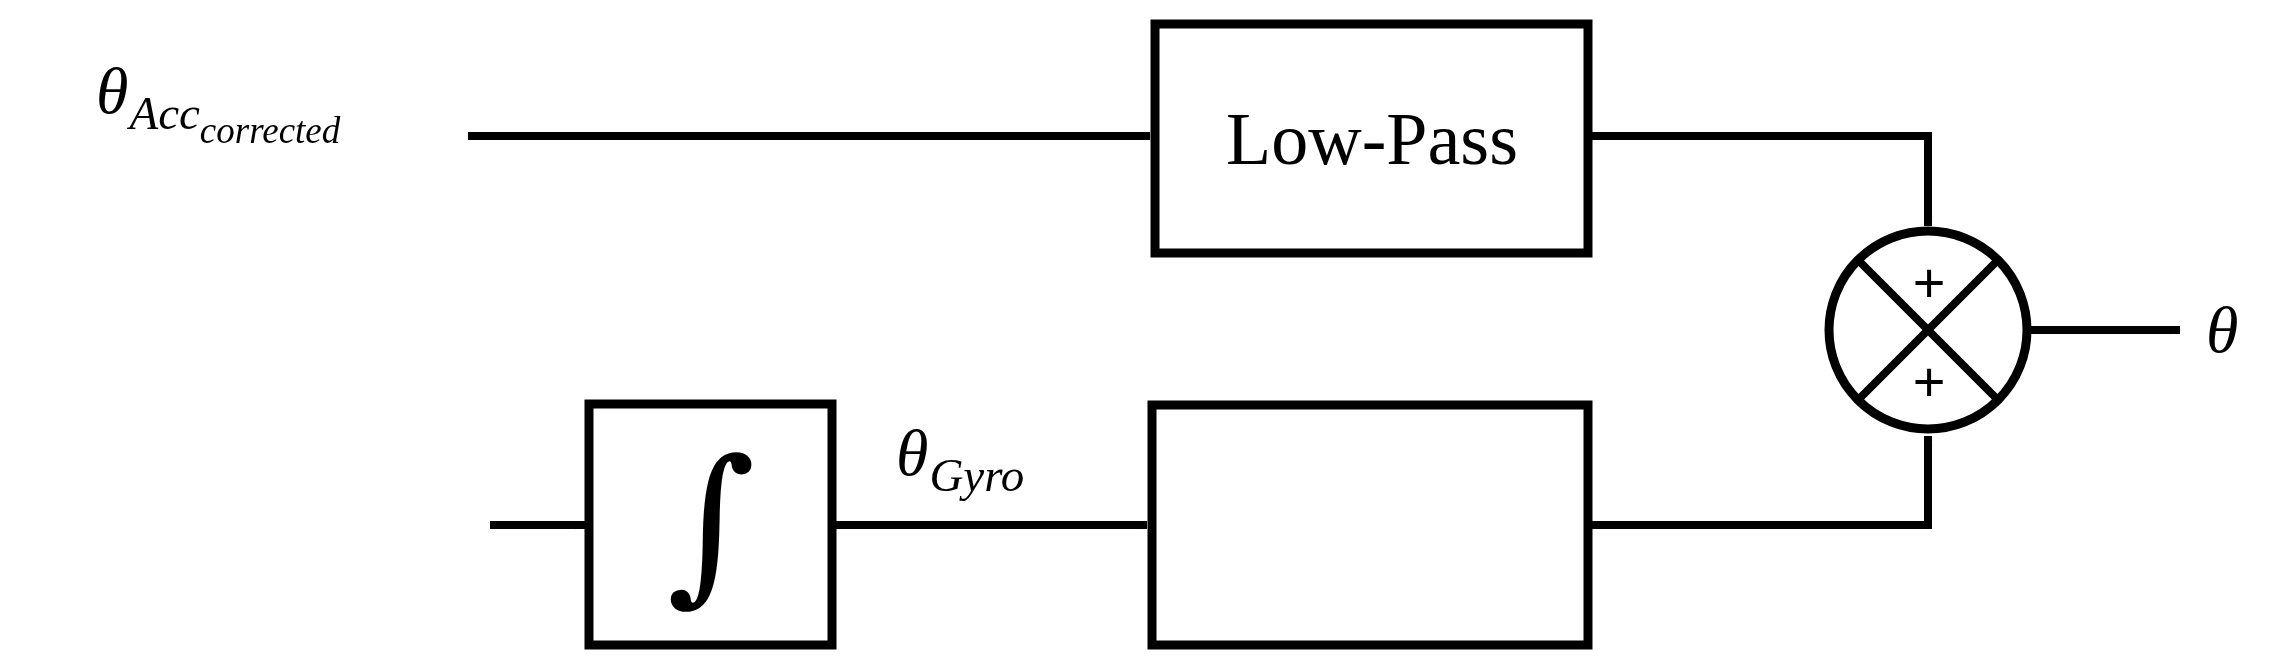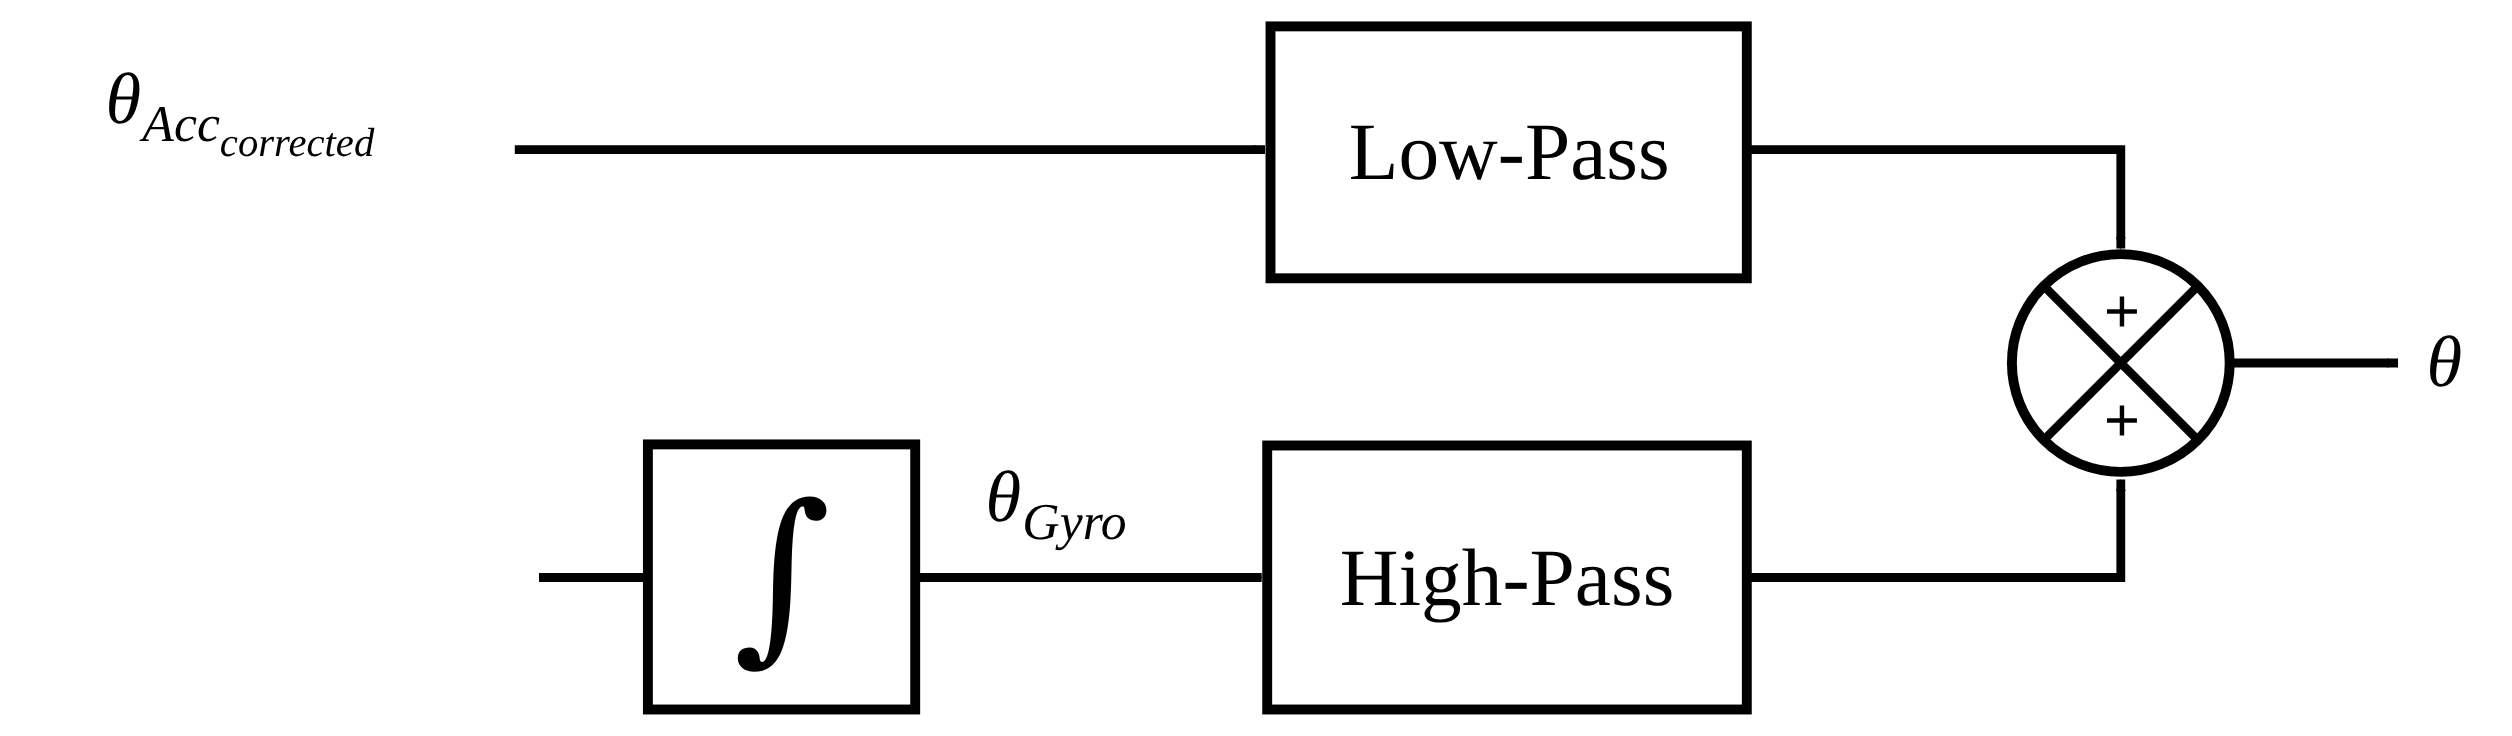--- a/index.html
+++ b/index.html
@@ -119,21 +119,20 @@
     <line x1="2027" y1="330" x2="2180" y2="330" stroke="#000000" stroke-width="8" marker-end="url(#arrowhead)"></line>
   </svg>
 
   <div class="blk-label" style="left:52px; top:58px;margin-left:44px;">
     <span class="math-var">θ</span><span class="math-sub">Acc</span><span class="math-subsub">corrected</span>
   </div>
 
 
   <div class="blk-label block-text" style="left:1372px; top:139px;">Low-Pass</div>
 
-  <div class="blk-label block-text" style="left:1370px; top:526px;">High-Pass</div>
 
   <div class="blk-label integral-glyph" style="left:711px; top:525px;">∫</div>
 
   <div class="blk-label" style="left:896px; top:420px;">
     <span class="math-var">θ</span><span class="math-sub">Gyro</span>
   </div>
 
   <div class="blk-label sum-sign" style="left:1929px; top:283px;">+</div>
   <div class="blk-label sum-sign" style="left:1929px; top:382px;">+</div>
 

